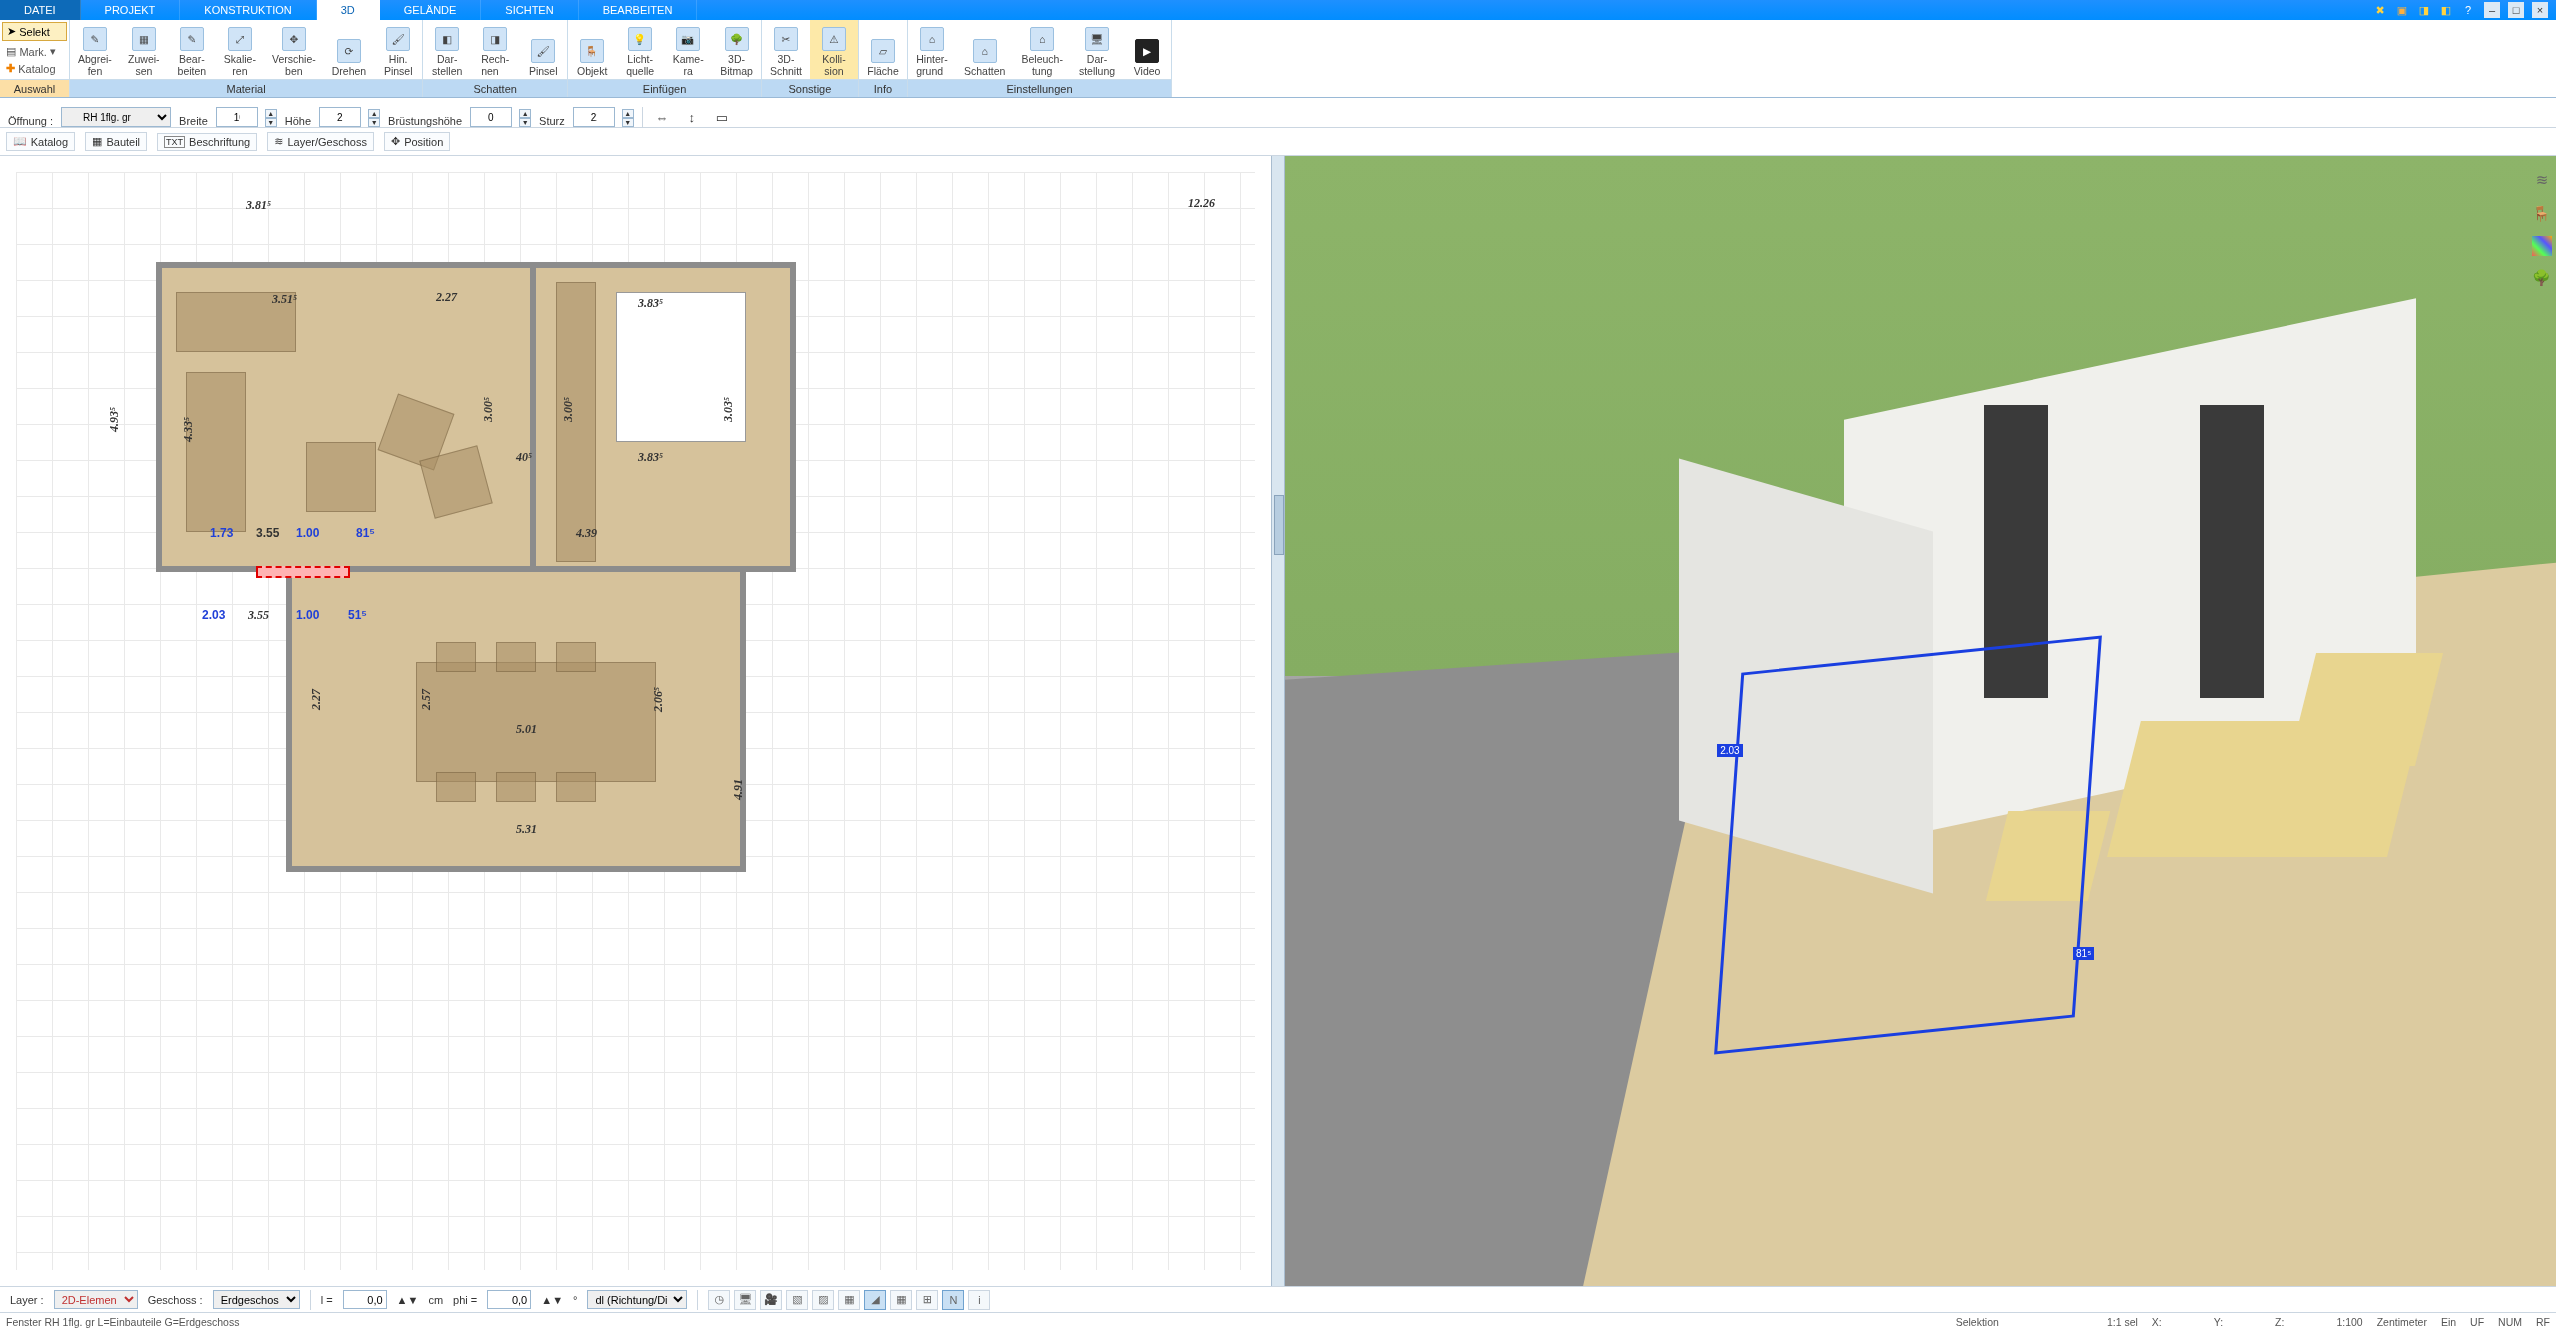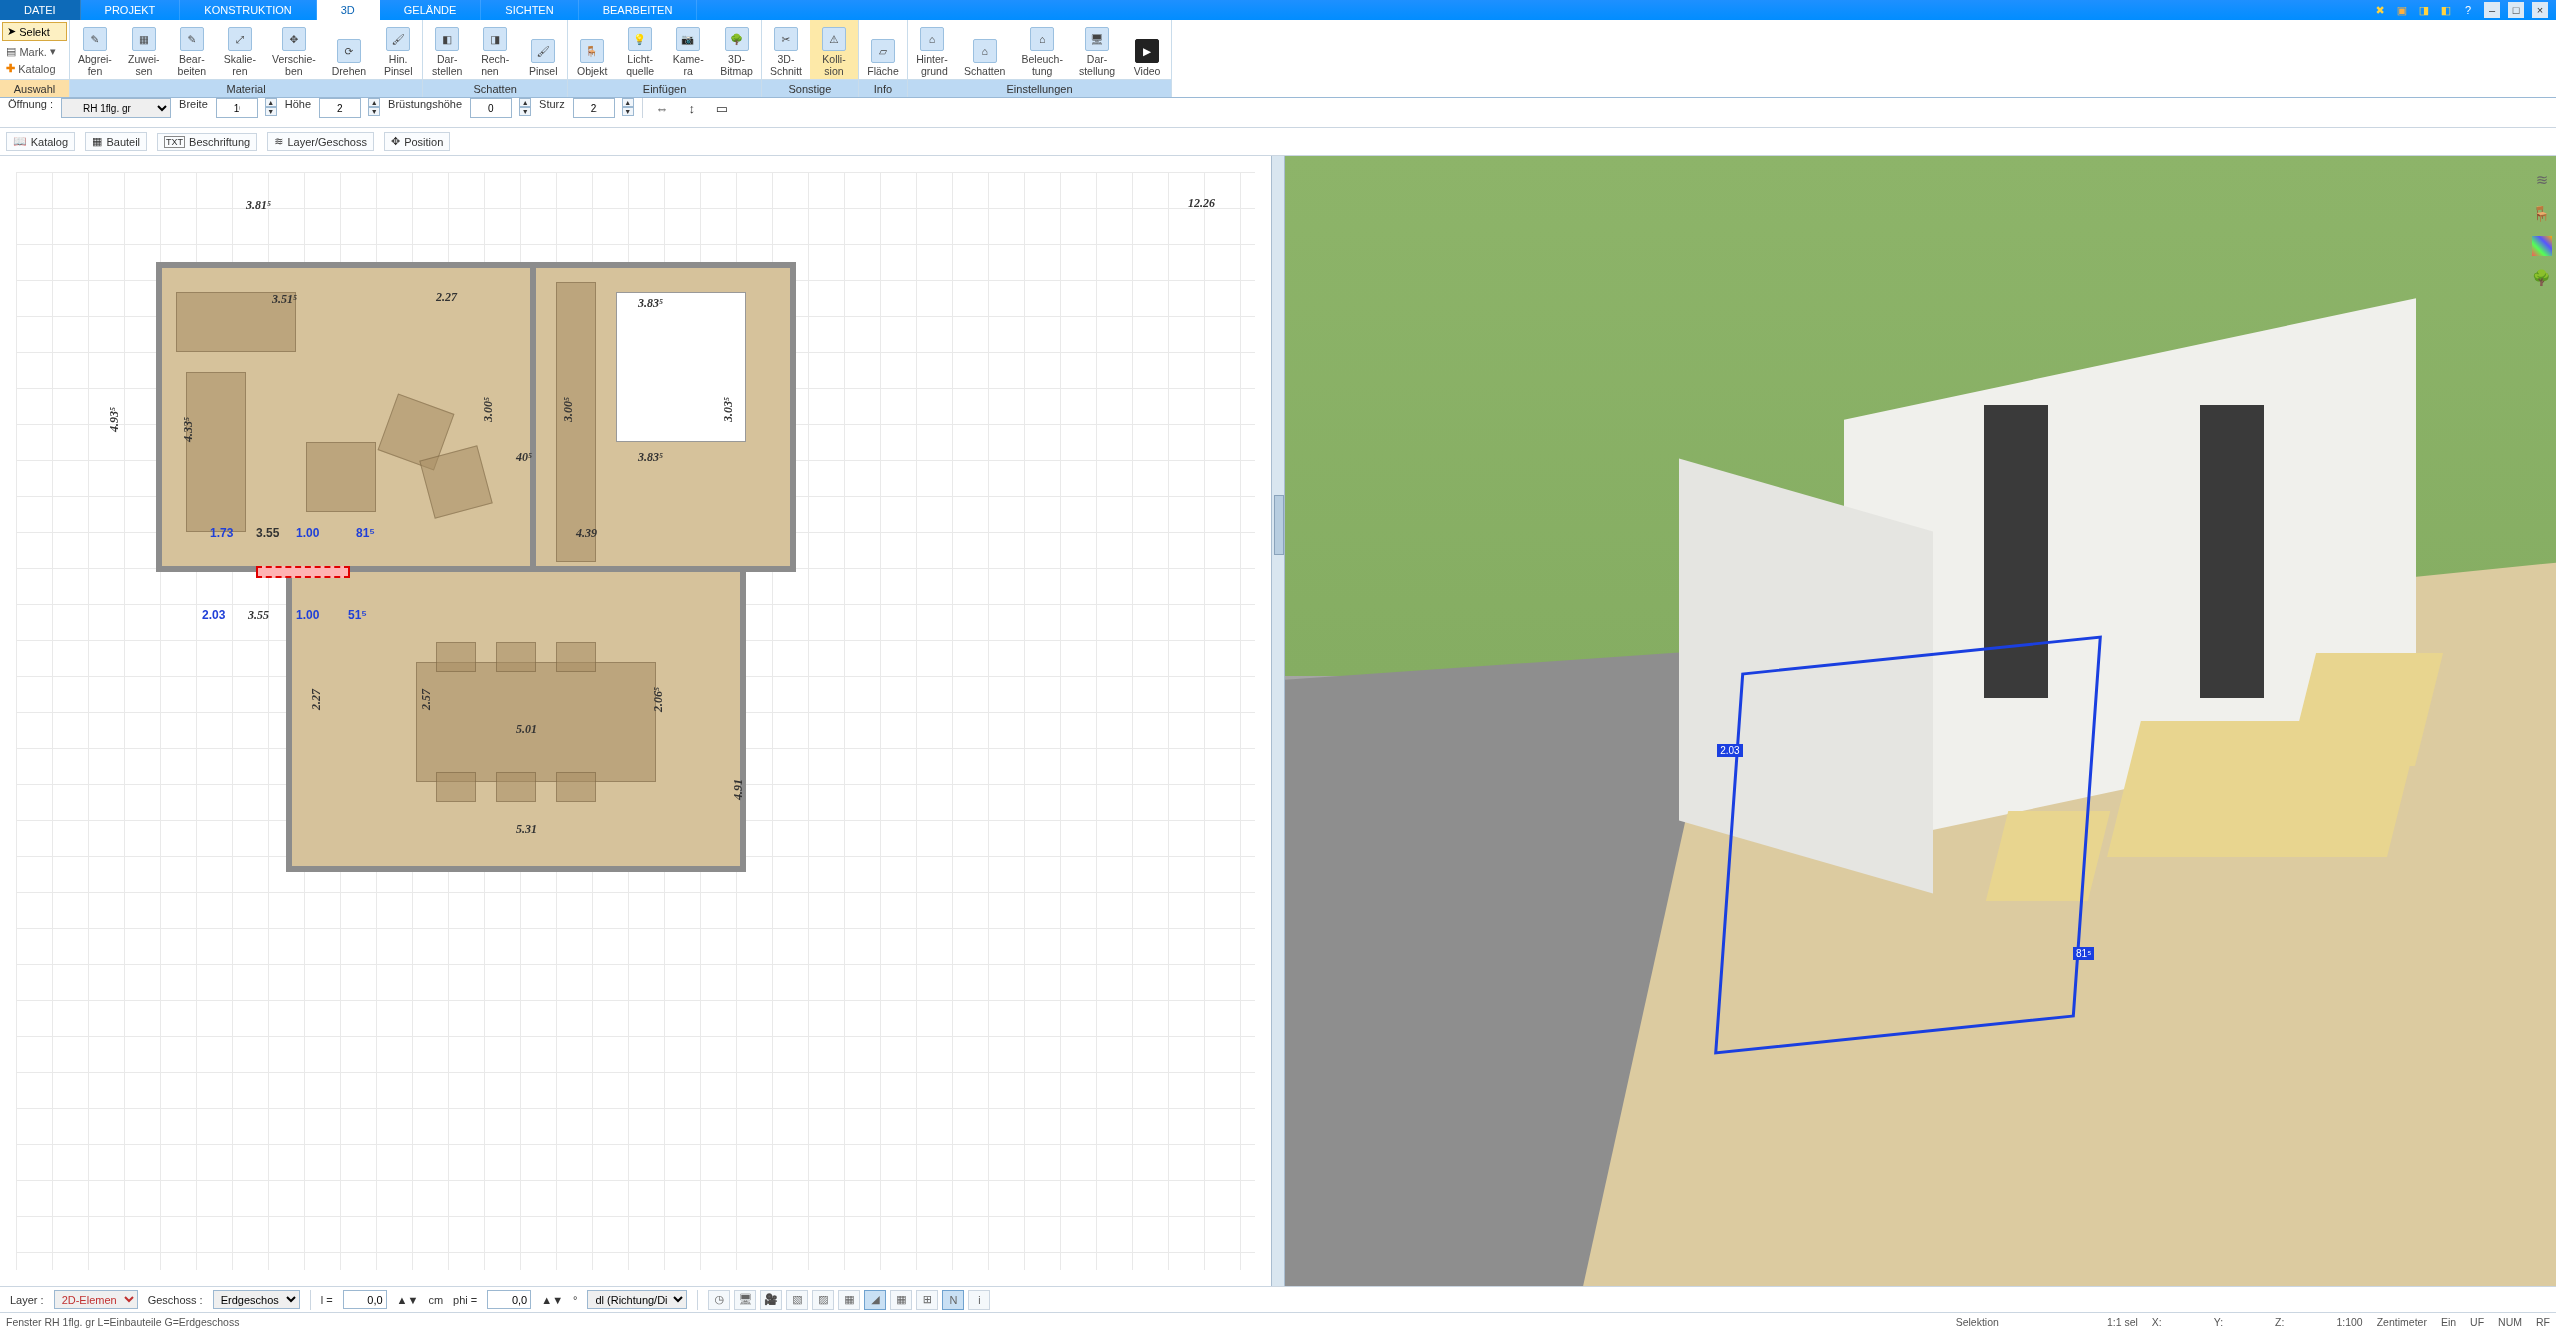--- a/index.html
+++ b/index.html
@@ -23,21 +23,21 @@
 .rgroup-label { height:18px; background:#bcd9f3; color:#333; font-size:11px; text-align:center; display:flex; align-items:center; justify-content:center; border-top:1px solid #c9dceb;}
 .rgroup-label.orange { background:#fcdfa6; }
 .rbtn { display:flex; flex-direction:column; align-items:center; justify-content:flex-end; padding:4px 8px 2px; font-size:10.5px; color:#444; cursor:pointer; gap:2px; min-width:48px;}
 .rbtn .icon { width:24px; height:24px; background:#d0e4f7; border:1px solid #9bc0e0; border-radius:2px; display:flex; align-items:center; justify-content:center;}
 .rbtn.active { background:#fde9a8; }
 .left-sel-btn { display:flex; align-items:center; gap:3px; font-size:11px; padding:2px 4px; background:#fdf0c2; border:1px solid #d7a83f; margin:2px;}
 .left-btn { display:flex; align-items:center; gap:3px; font-size:11px; padding:1px 4px; margin:1px 2px; color:#555;}
 .plus { color:#f08000; font-weight:bold; }
 
 
-.propbar { display:flex; align-items:flex-start; height:30px; border-bottom:1px solid #cbd6e1; padding:0 8px; gap:8px; font-size:11px; color:#333;}
+.propbar { display:flex; align-items:flex-end; height:30px; border-bottom:1px solid #cbd6e1; padding:0 8px; gap:8px; font-size:11px; color:#333;}
 .propbar select, .propbar input { font-size:10px; border:1px solid #9cb8d1; padding:1px 17px; height:20px;}
 .propbar input { width:42px; text-align:right;}
 .propbar .spin { display:inline-flex; flex-direction:column; margin-left:-1px;}
 .propbar .spin b { width:12px; height:9px; border:1px solid #9cb8d1; font-size:7px; line-height:7px; text-align:center; background:#f0f5fa;}
 .pb-divider { height:20px; width:1px; background:#cbd6e1; }
 .pb-icon { width:22px; height:20px; border:1px solid transparent; display:inline-flex; align-items:center; justify-content:center; font-size:13px;}
 
 
 .toolrow { display:flex; align-items:center; height:28px; border-bottom:1px solid #cbd6e1; padding:0 6px; gap:10px; font-size:11px; color:#333;}
 .toolrow .tbtn { display:flex; align-items:center; gap:4px; padding:2px 6px; border:1px solid #cbd6e1; cursor:pointer; background:#fafcfe;}
@@ -238,21 +238,21 @@
             <div style="white-space:pre-line;text-align:center">Fläche</div>
           </div>
     </div>
     <div class="rgroup-label">Info</div>
   </div>
 
   <div class="rgroup">
     <div class="rgroup-body">
       <div class="rbtn">
             <div class="icon">⌂</div>
-            <div style="white-space:pre-line;text-align:right">Hinter-
+            <div style="white-space:pre-line;text-align:left">Hinter-
 grund</div>
           </div>
       <div class="rbtn">
             <div class="icon">⌂</div>
             <div style="white-space:pre-line;text-align:center">Schatten</div>
           </div>
       <div class="rbtn">
             <div class="icon">⌂</div>
             <div style="white-space:pre-line;text-align:center">Beleuch-
 tung</div>

